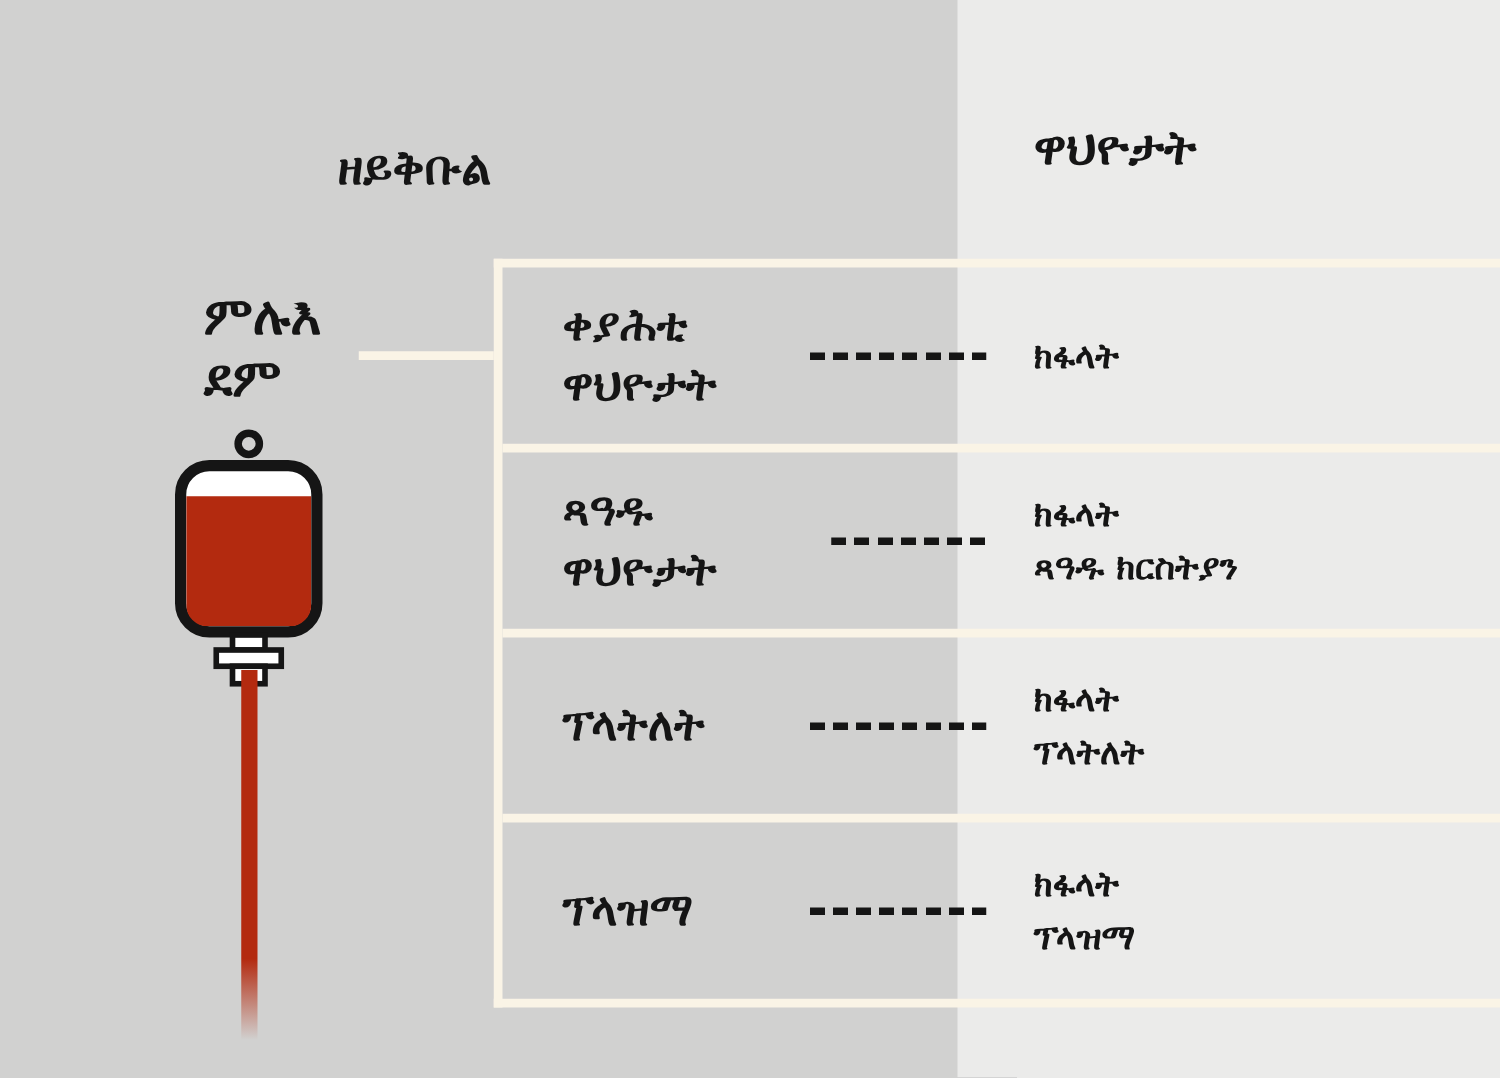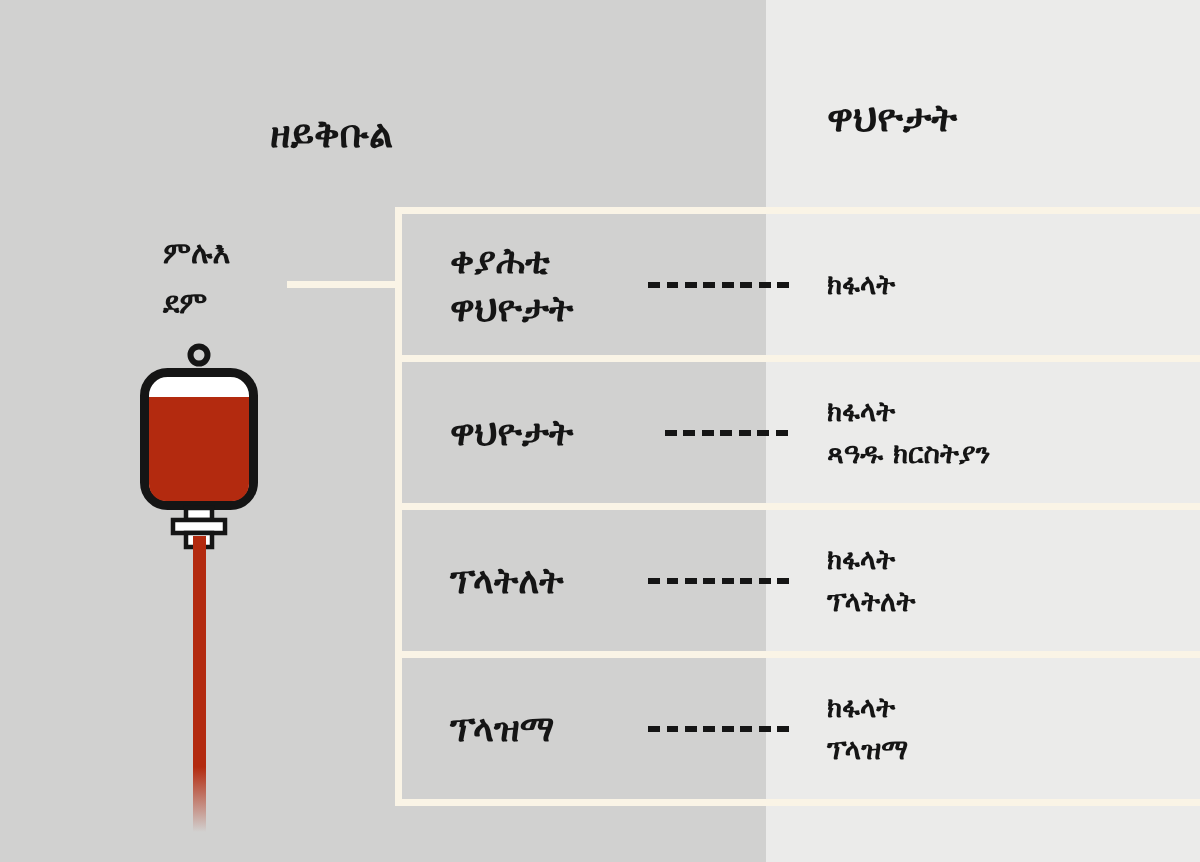--- a/index.html
+++ b/index.html
@@ -38,21 +38,21 @@
     white-space:nowrap;
     text-align:center;
   }
   .hdr-left{ left:270px; top:108px; }
   .hdr-right{ left:827px; top:92px; }
   
   .bag-label{
     position:absolute;
     left:163px; top:228px;
     font-weight:700;
-    font-size:30px;
+    font-size:42px;
     line-height:50px;
     white-space:nowrap;
   }
   
   .connector{
     position:absolute;
     left:287px; top:281px;
     width:108px; height:7px;
     background:var(--line);
   }
@@ -169,20 +169,21 @@
         <span class="line">ዋህዮታት</span>
       </div>
       <div class="dash"></div>
       <div class="row-right">
         <span class="line">ክፋላት</span>
       </div>
     </div>
 
     <div class="row">
       <div class="row-left">
+        <span class="line">ጻዓዱ</span>
         <span class="line">ዋህዮታት</span>
       </div>
       <div class="dash"></div>
       <div class="row-right">
         <span class="line">ክፋላት</span>
         <span class="line">ጻዓዱ ክርስትያን</span>
       </div>
     </div>
 
     <div class="row">

